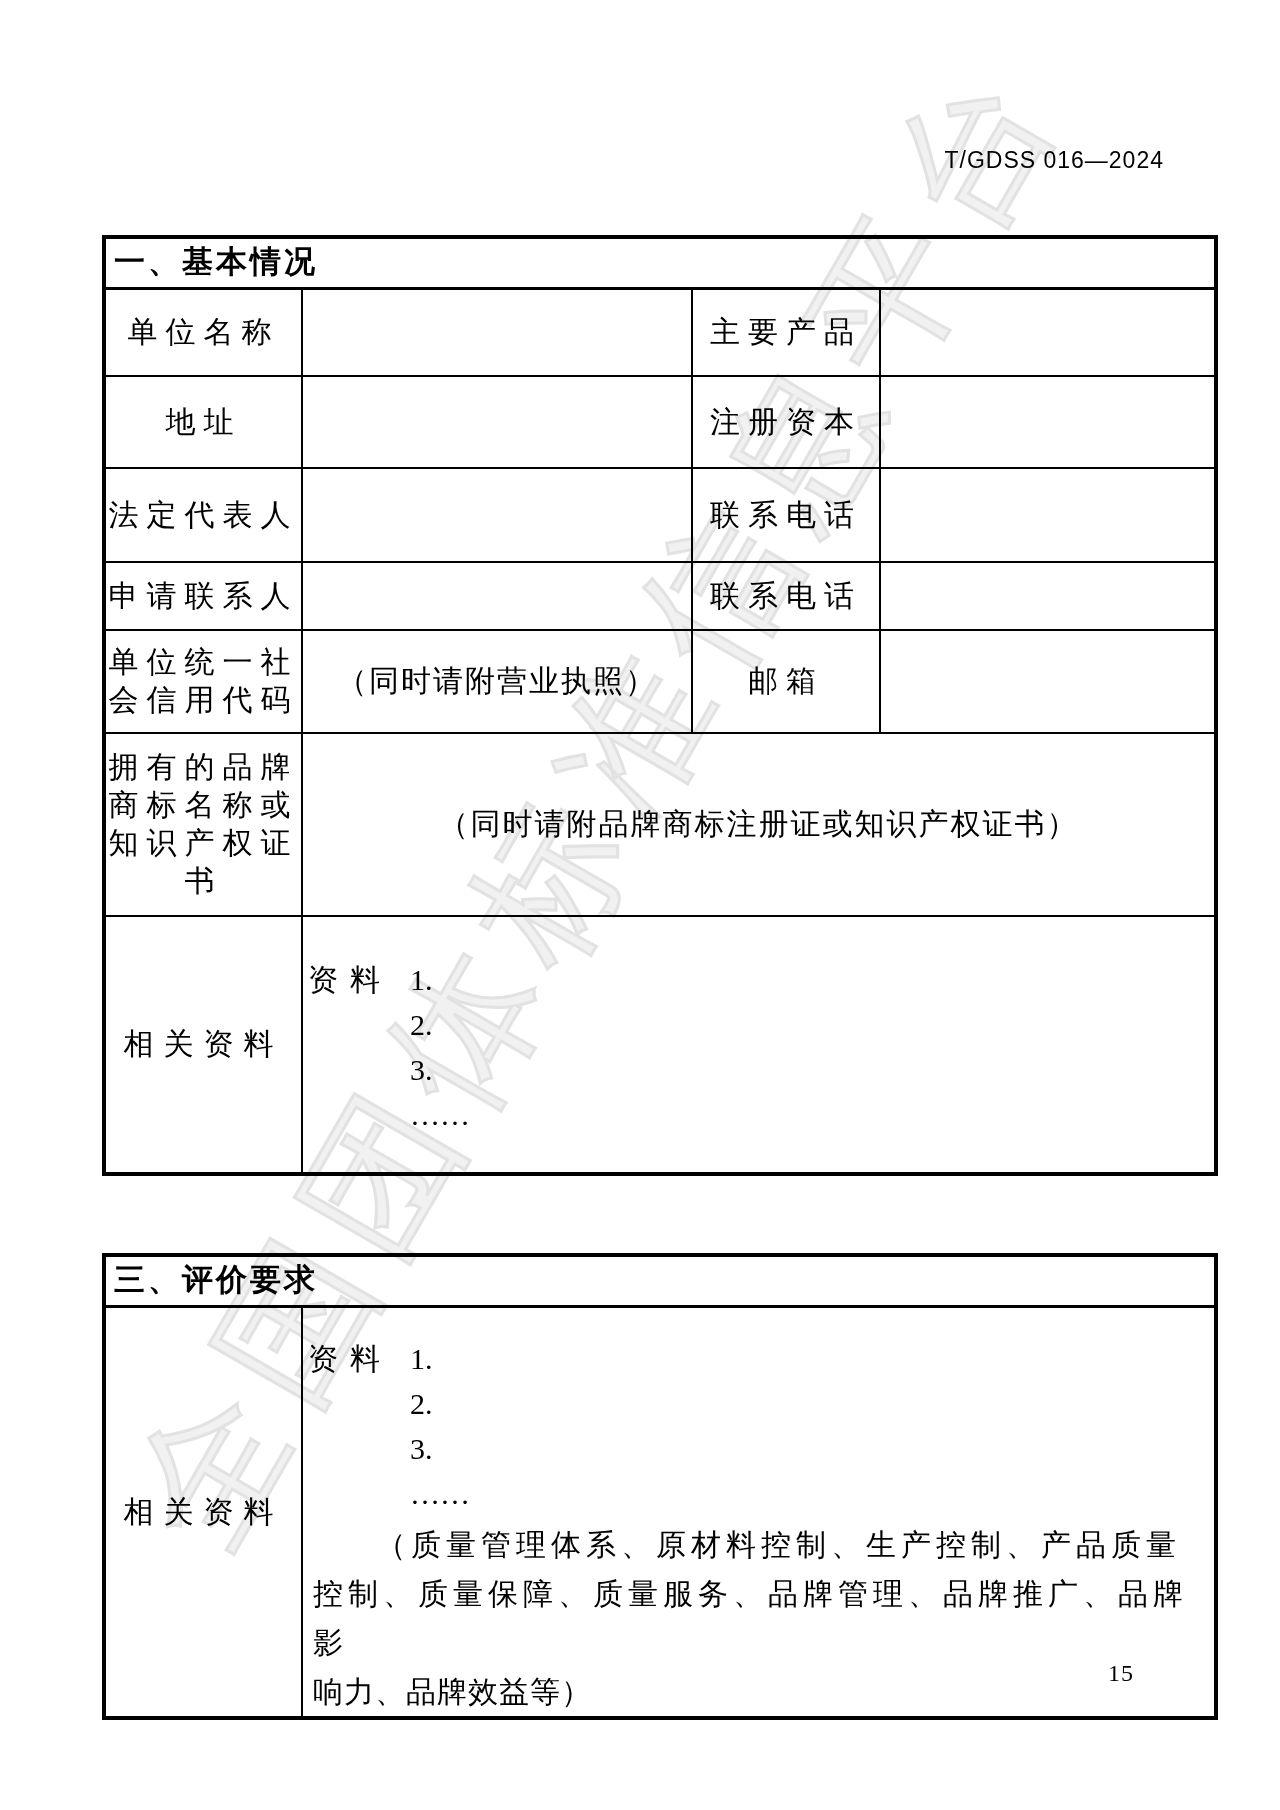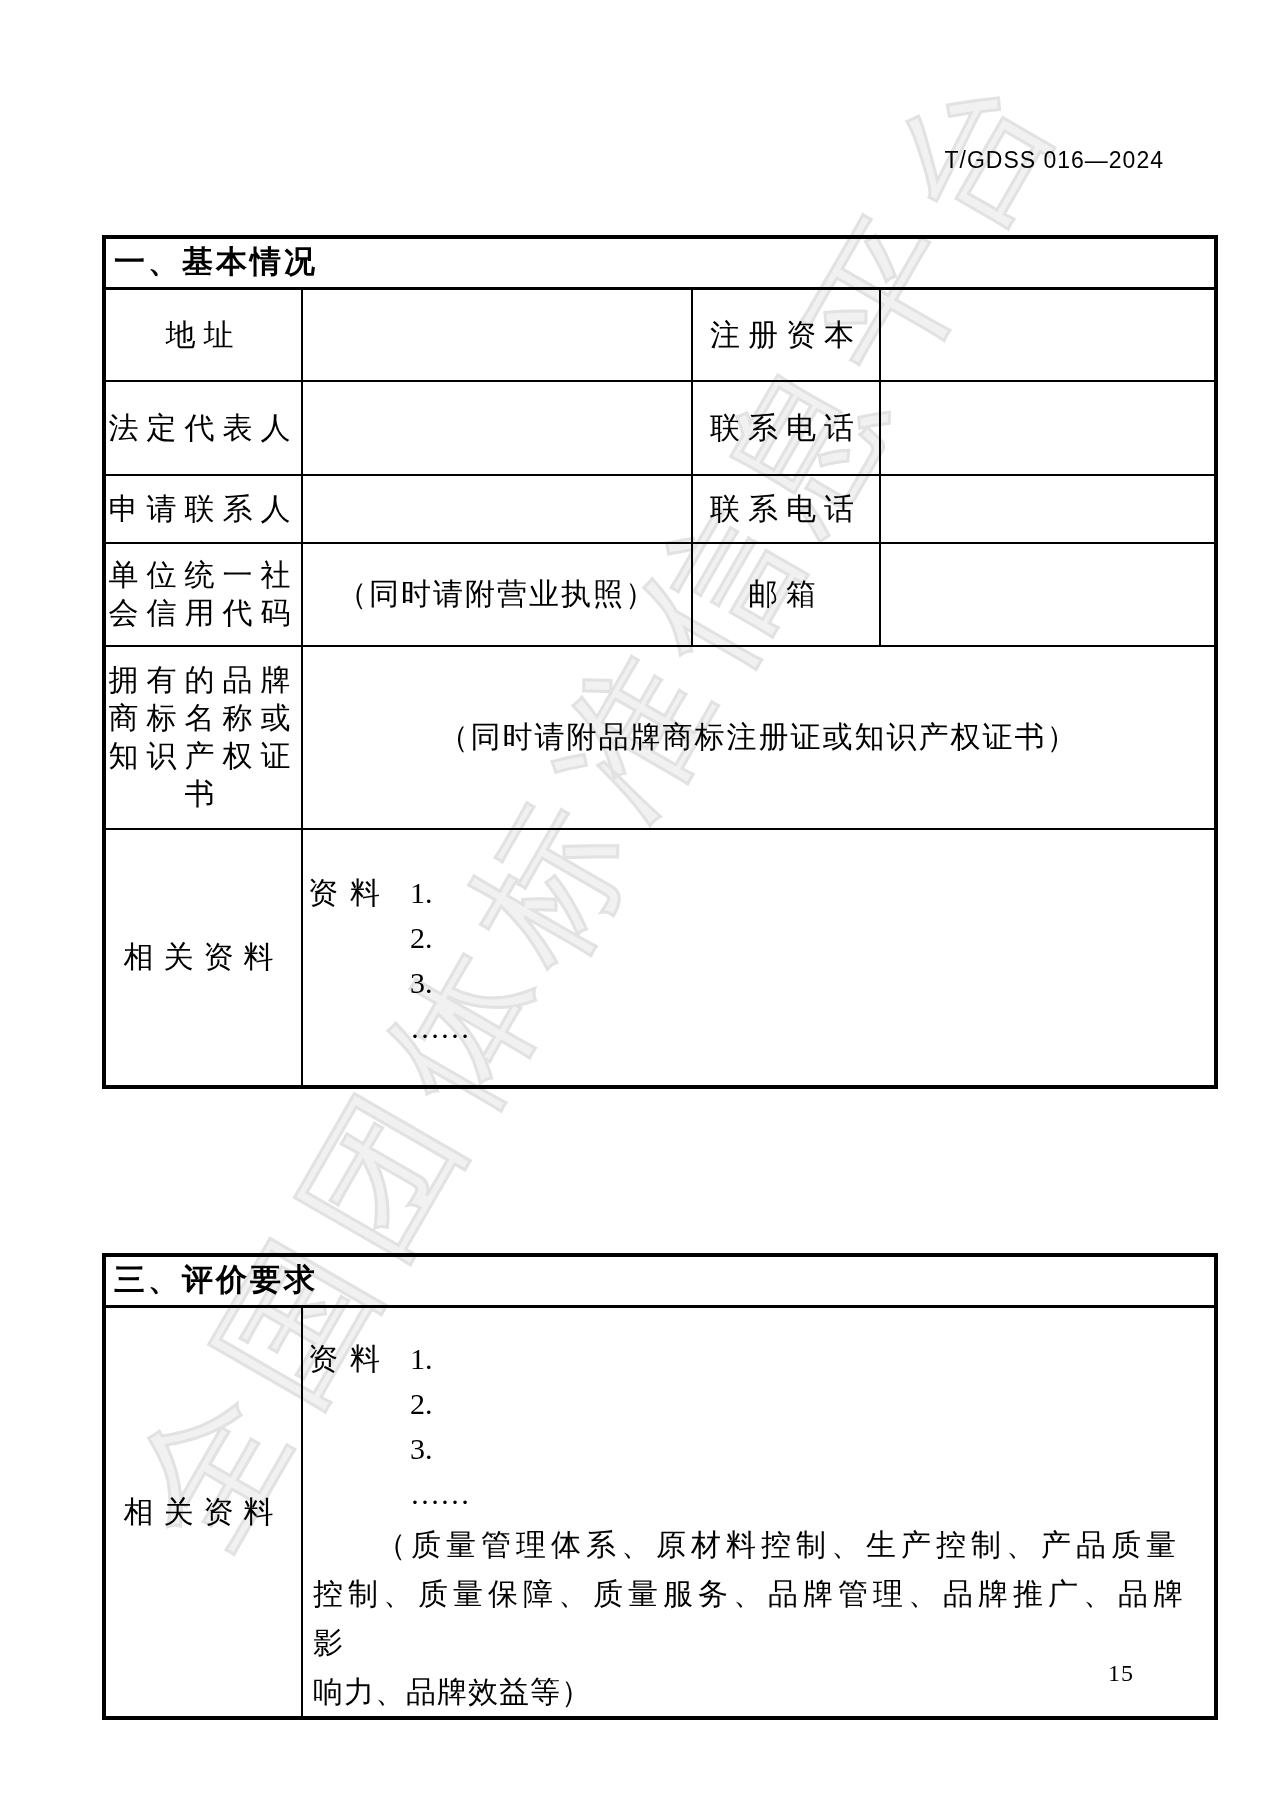--- a/index.html
+++ b/index.html
@@ -90,20 +90,26 @@
       <col style="width:198px">
         <col style="width:390px">
         <col style="width:188px">
         <col style="width:336px">
     </colgroup>
     <tbody>
       <tr class="sec h-sec1">
         <td colspan="4">一、基本情况</td>
       </tr>
 
+      <tr class="h-r1">
+        <td class="lab">单位名称</td>
+        <td></td>
+        <td class="lab">主要产品</td>
+        <td></td>
+      </tr>
 
       <tr class="h-r2">
         <td class="lab">地址</td>
         <td></td>
         <td class="lab">注册资本</td>
         <td></td>
       </tr>
 
       <tr class="h-r3">
         <td class="lab">法定代表人</td>

